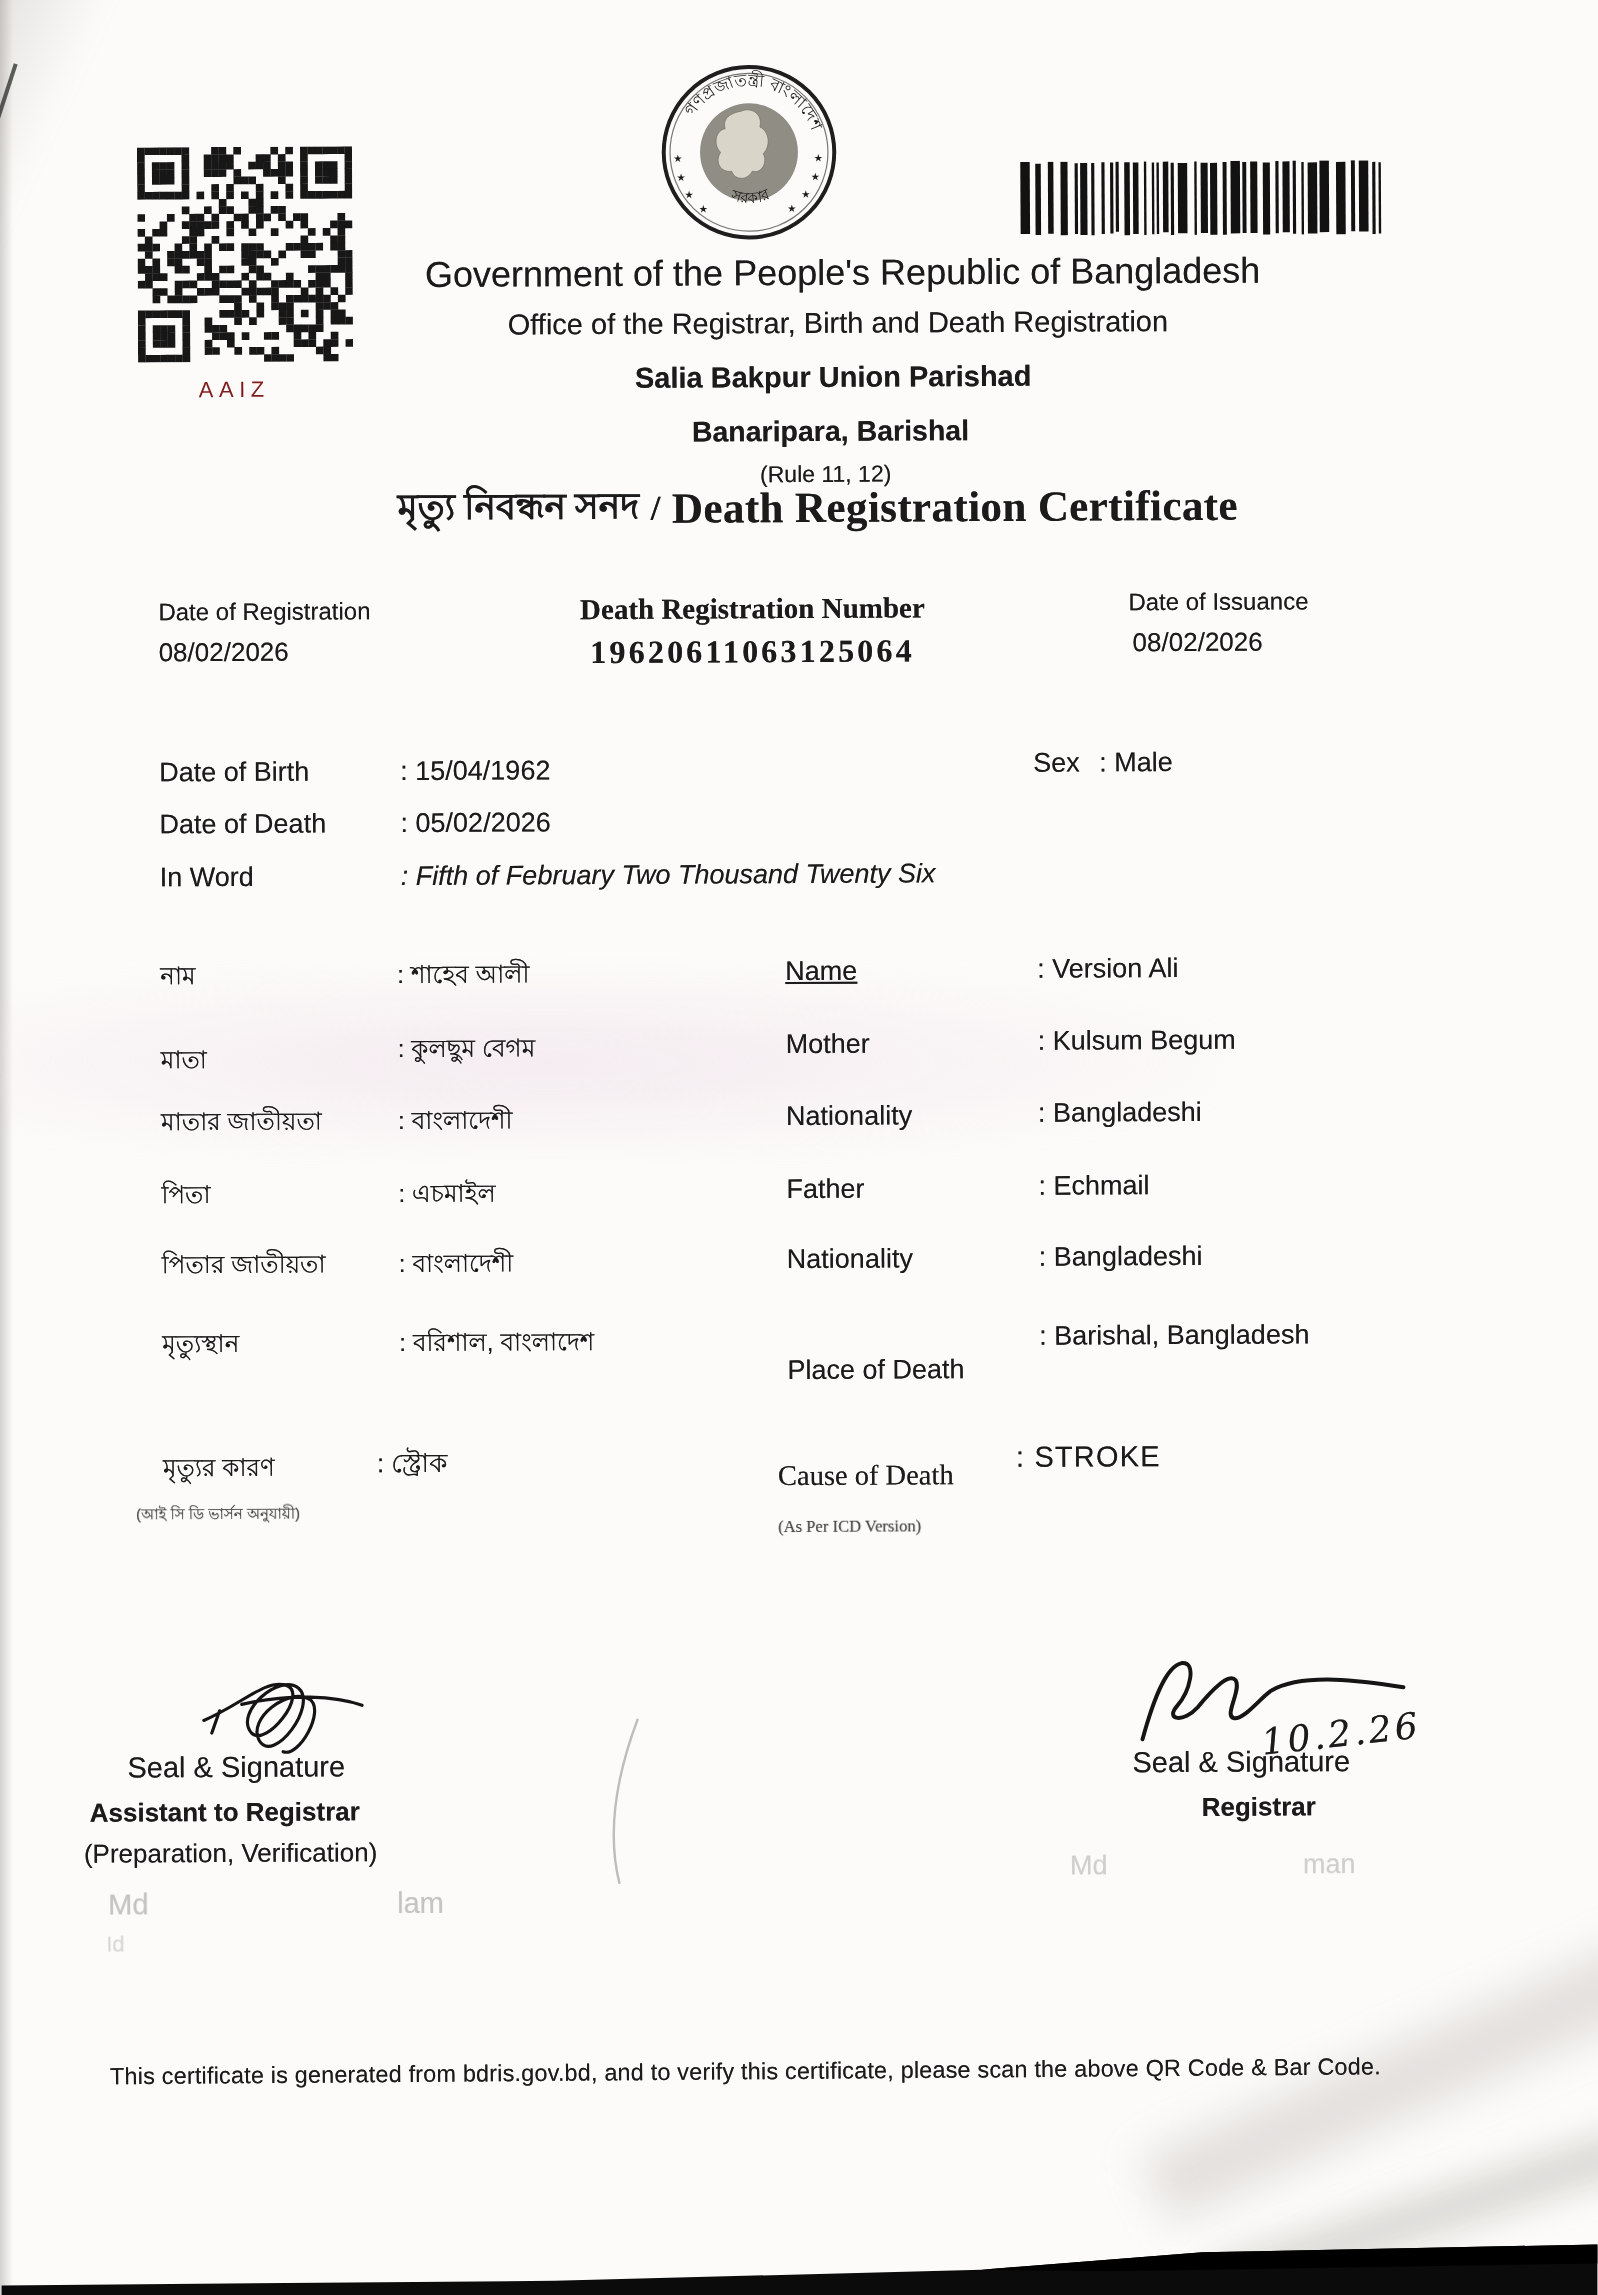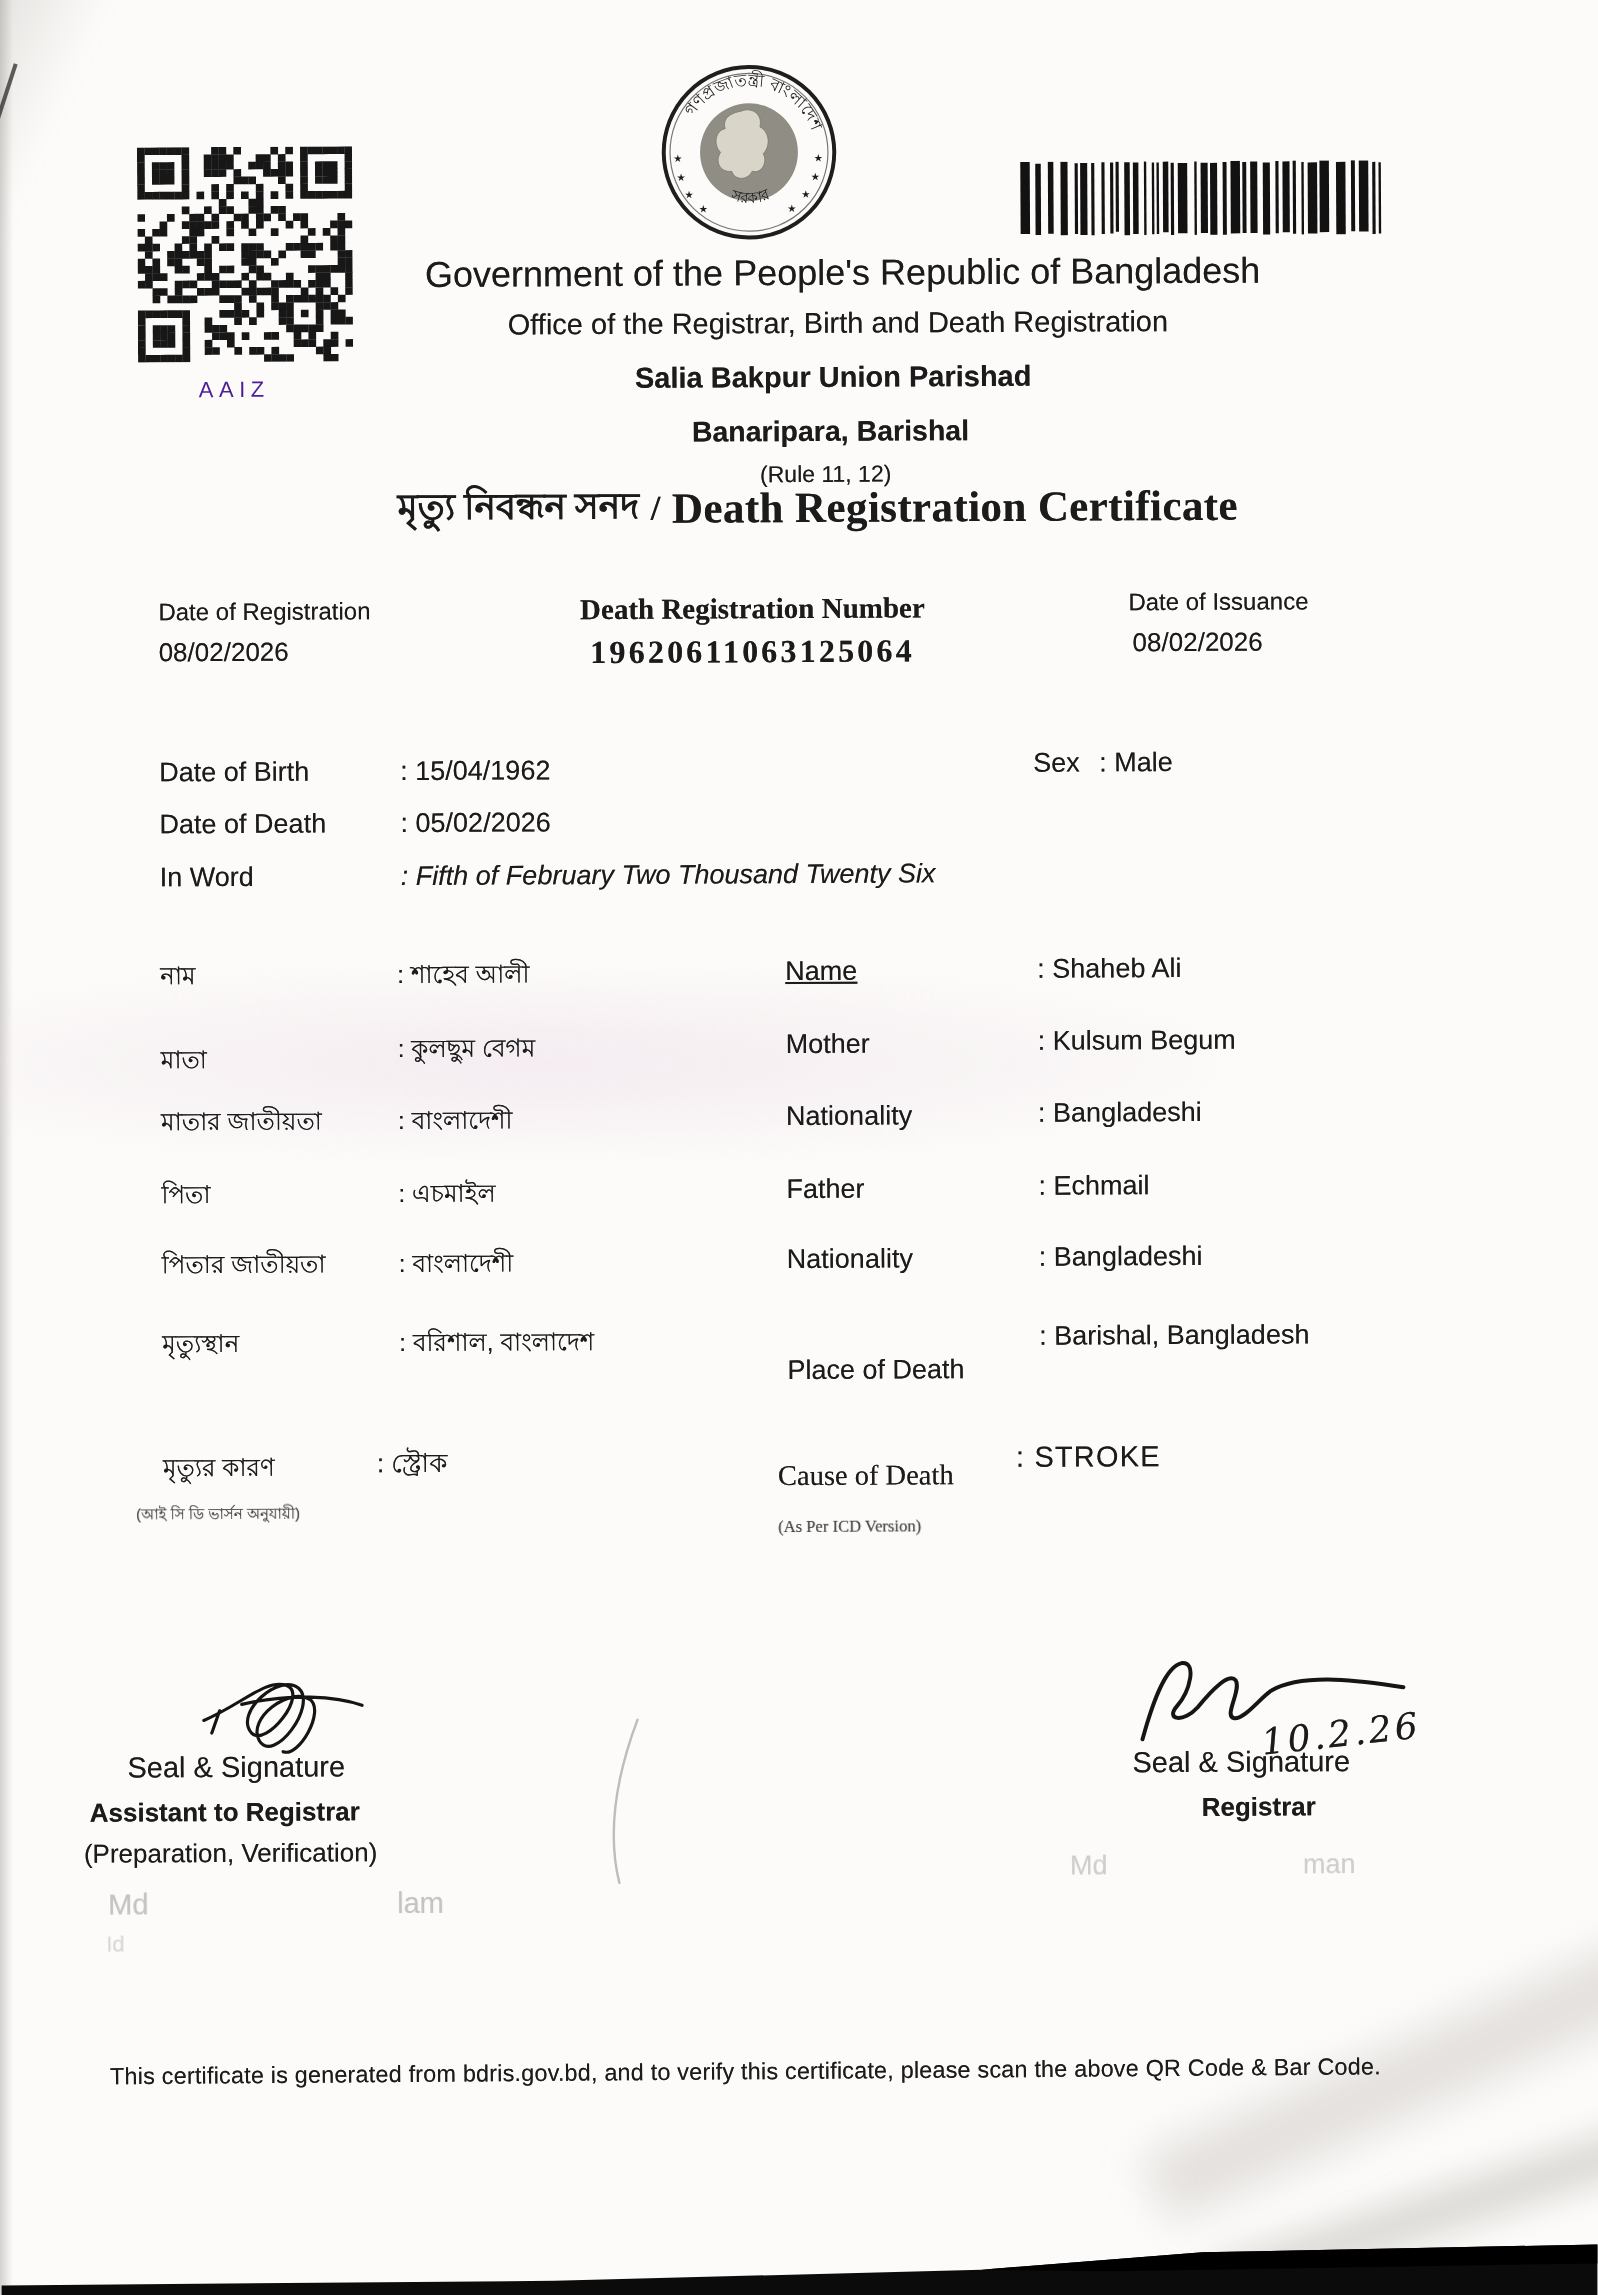--- a/index.html
+++ b/index.html
@@ -421,21 +421,21 @@
           <rect x="37.5" y="262.6" width="9.7" height="9.7" fill="#171717"></rect>
           <rect x="46.9" y="262.6" width="9.7" height="9.7" fill="#171717"></rect>
           <rect x="56.3" y="262.6" width="9.7" height="9.7" fill="#171717"></rect>
           <rect x="159.4" y="262.6" width="9.7" height="9.7" fill="#171717"></rect>
           <rect x="168.8" y="262.6" width="9.7" height="9.7" fill="#171717"></rect>
           <rect x="178.2" y="262.6" width="9.7" height="9.7" fill="#171717"></rect>
           <rect x="187.6" y="262.6" width="9.7" height="9.7" fill="#171717"></rect>
           <rect x="234.5" y="262.6" width="9.7" height="9.7" fill="#171717"></rect>
           <rect x="243.9" y="262.6" width="9.7" height="9.7" fill="#171717"></rect>
         </svg></div>
-    <div class="t ctr" style="left:237px;top:374px;font-size:22px;letter-spacing:5.5px;color:#4c1d95;text-shadow:none;">AAIZ</div>
+    <div class="t ctr" style="left:237px;top:374px;font-size:22px;letter-spacing:5.5px;color:#7f1d1d;text-shadow:none;">AAIZ</div>
 
     <svg style="position:absolute;left:663px;top:62px;" width="180" height="180" viewBox="0 0 228 228">
       <circle cx="114" cy="114" r="108" fill="none" stroke="#1e1e1e" stroke-width="5"></circle>
       <circle cx="114" cy="114" r="100" fill="none" stroke="#1e1e1e" stroke-width="1.5" opacity=".6"></circle>
       <circle cx="114" cy="114" r="62" fill="#8f8d84"></circle>
       <path d="M104,62 C118,56 132,66 128,82 C140,88 142,106 132,116 C138,126 130,142 118,138 C112,150 96,150 92,138 C78,140 70,126 78,114 C68,104 72,86 84,84 C80,70 92,64 104,62 Z" fill="#d9d6c9" stroke="#7a786f" stroke-width="1"></path>
       <defs>
         <path id="arcTop" d="M 114,114 m -84,0 a 84,84 0 1,1 168,0"></path>
         <path id="arcBot" d="M 114,114 m -52,36 a 62,62 0 0,0 104,0"></path>
       </defs>
@@ -525,21 +525,21 @@
 
     <div class="t" style="left:160px;top:806px;font-size:27px;">Date of Death</div>
     <div class="t cv" style="left:401px;top:806px;font-size:27px;">05/02/2026</div>
 
     <div class="t" style="left:160px;top:859px;font-size:27px;">In Word</div>
     <div class="t cv" style="left:401px;top:859px;font-size:27px;font-style:italic;">Fifth of February  Two Thousand Twenty Six</div>
 
     <div class="t" style="left:160px;top:959px;font-size:24.5px;">নাম</div>
     <div class="t cv" style="left:397px;top:959px;font-size:24.5px;">শাহেব আলী</div>
     <div class="t" style="left:785px;top:956px;font-size:27px;text-decoration:underline;">Name</div>
-    <div class="t cv" style="left:1037px;top:955px;font-size:27px;">Shaheb Ali</div>
+    <div class="t cv" style="left:1037px;top:955px;font-size:27px;">Version Ali</div>
 
     <div class="t" style="left:160px;top:1033px;font-size:24.5px;margin-top:10px;">মাতা</div>
     <div class="t cv" style="left:397px;top:1033px;font-size:24.5px;">কুলছুম বেগম</div>
     <div class="t" style="left:785px;top:1029px;font-size:27px;">Mother</div>
     <div class="t cv" style="left:1037px;top:1027px;font-size:27px;">Kulsum Begum</div>
 
     <div class="t" style="left:160px;top:1105px;font-size:24.5px;">মাতার জাতীয়তা</div>
     <div class="t cv" style="left:397px;top:1105px;font-size:24.5px;">বাংলাদেশী</div>
     <div class="t" style="left:785px;top:1101px;font-size:27px;">Nationality</div>
     <div class="t cv" style="left:1037px;top:1099px;font-size:27px;">Bangladeshi</div>

